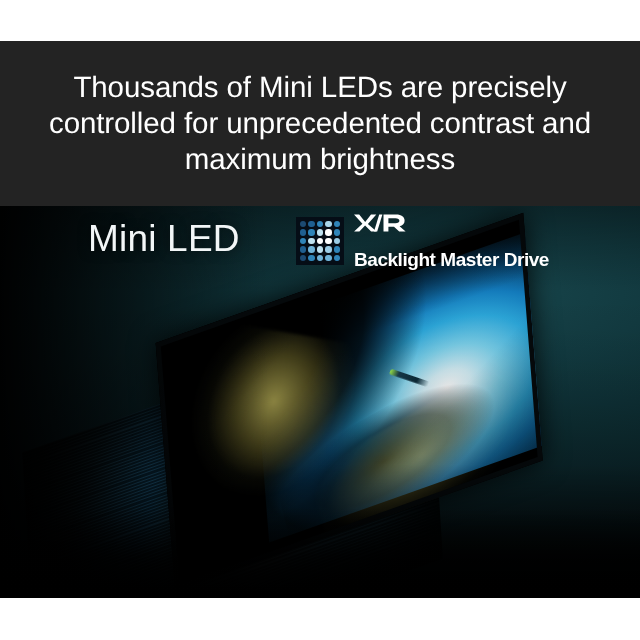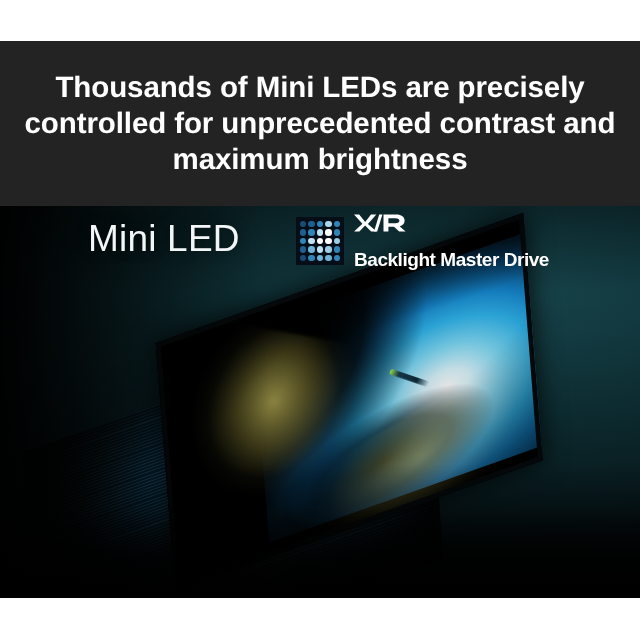--- a/index.html
+++ b/index.html
@@ -29,21 +29,21 @@
     width: 640px;
     height: 165px;
     background: #232323;
     display: flex;
     align-items: center;
     justify-content: center;
   }
   .headline-text {
     color: #ffffff;
     font-family: "Liberation Sans", sans-serif;
-    font-weight: 700;
+    font-weight: 400;
     font-size: 29.5px;
     line-height: 36px;
     text-align: center;
     letter-spacing: -0.1px;
     width: 628px;
     text-rendering: geometricPrecision;
     -webkit-font-smoothing: antialiased;
   }
 
   

